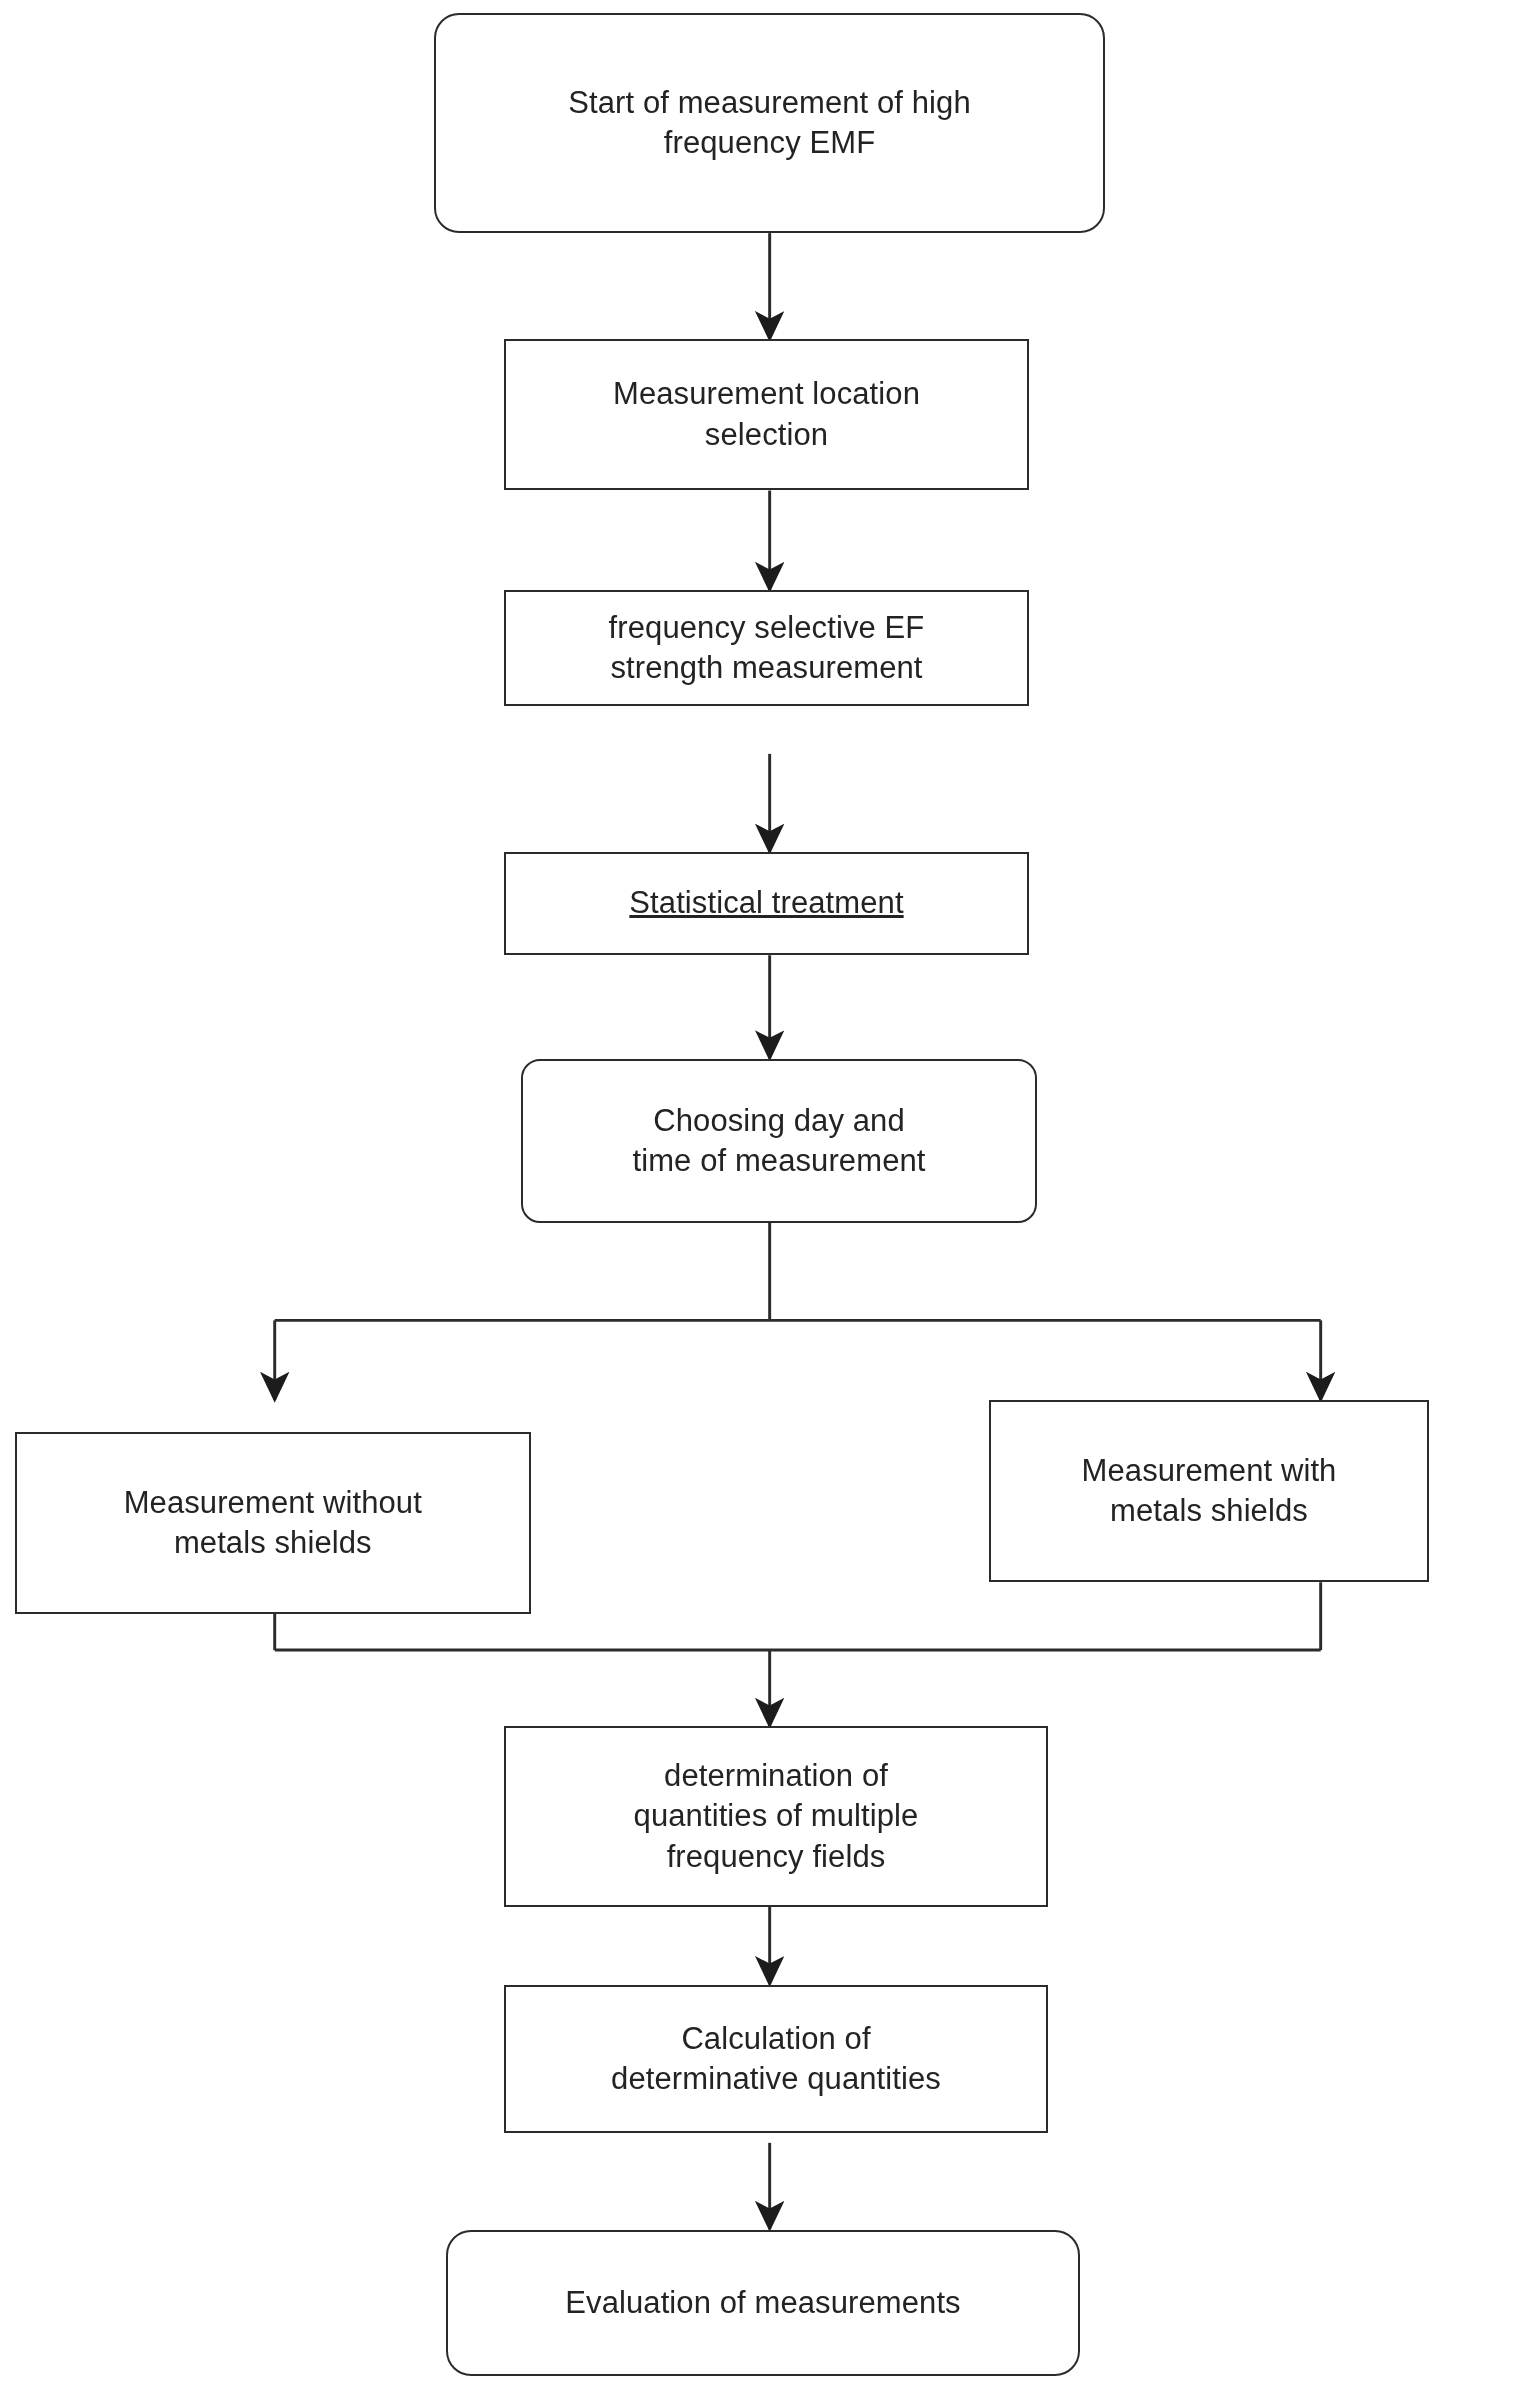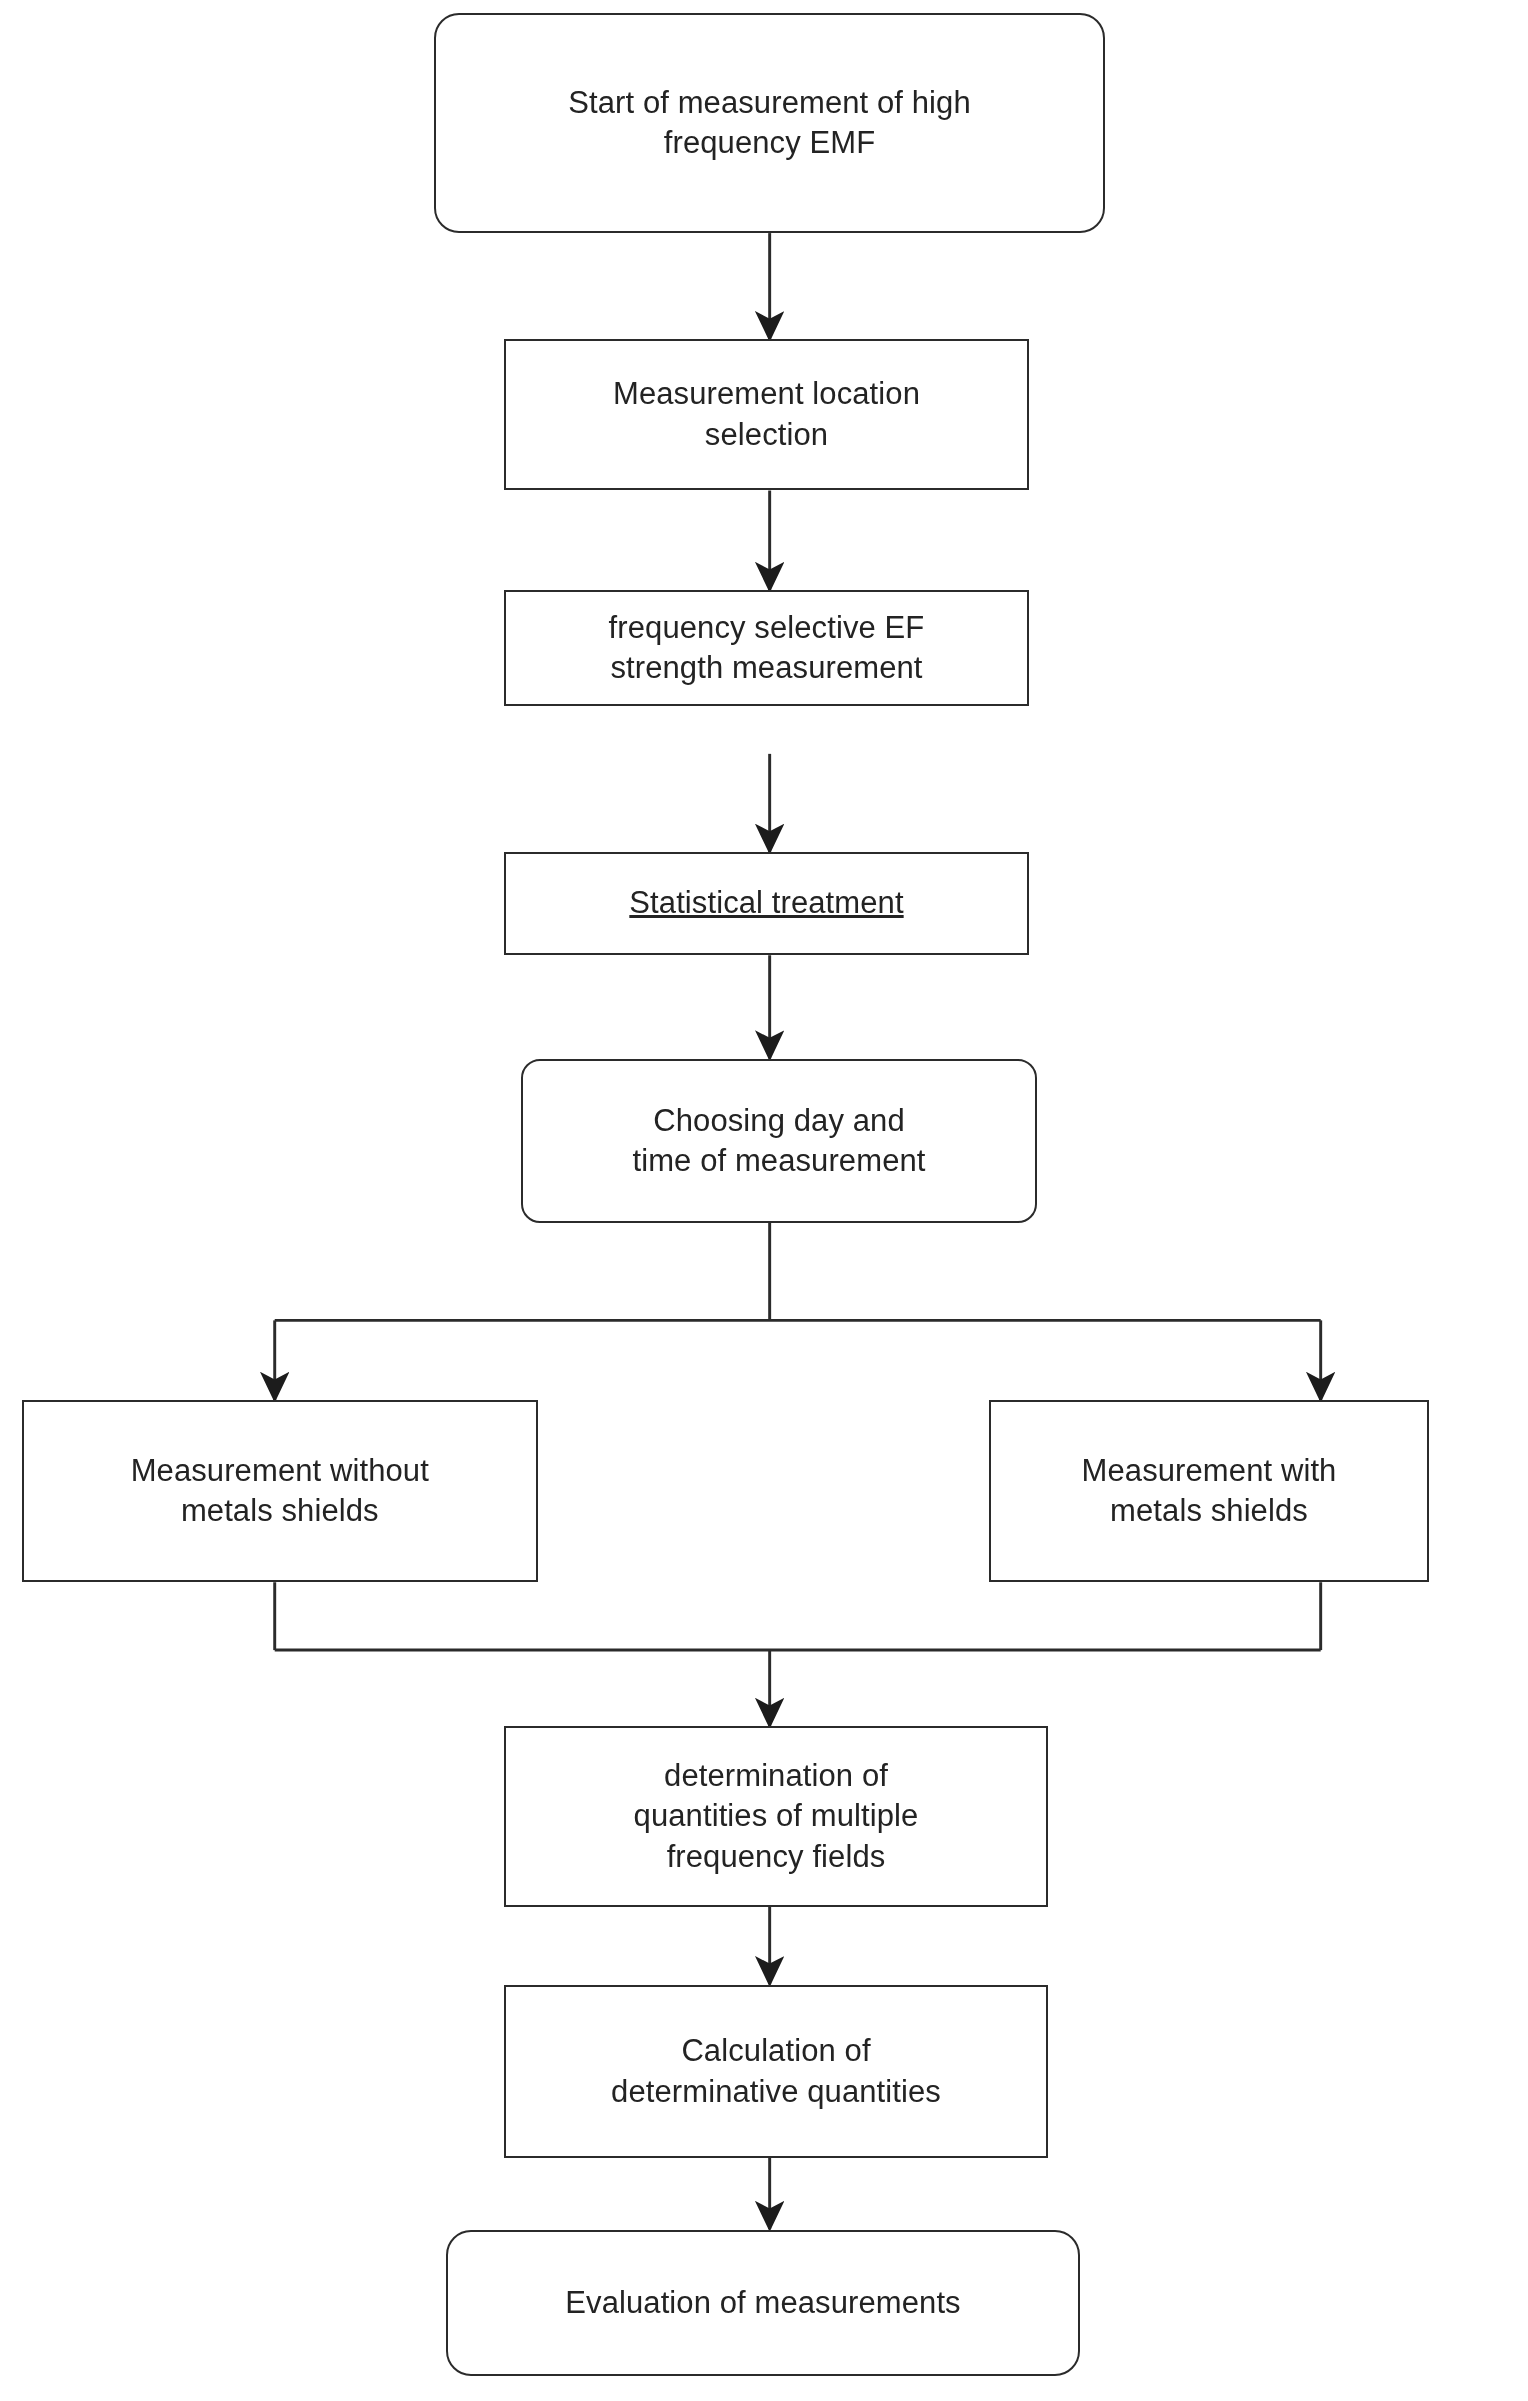--- a/index.html
+++ b/index.html
@@ -103,37 +103,37 @@
 
   <div class="node" style="left:504px; top:852px; width:525px; height:103px;text-decoration:underline;">
     <span class="node-label">Statistical treatment</span>
   </div>
 
   <div class="node" style="left:521px; top:1059px; width:516px; height:164px;border-radius:19px;">
     <span class="node-label">Choosing day and
 time of measurement</span>
   </div>
 
-  <div class="node" style="left:14.8px; top:1400px; width:516px; height:182px;margin-left:7px;">
+  <div class="node" style="left:14.8px; top:1432px; width:516px; height:182px;">
     <span class="node-label">Measurement without
 metals shields</span>
   </div>
 
   <div class="node" style="left:989px; top:1400px; width:440px; height:182px;">
     <span class="node-label">Measurement with
 metals shields</span>
   </div>
 
   <div class="node" style="left:504px; top:1726px; width:544px; height:181px;">
     <span class="node-label">determination of
 quantities of multiple
 frequency fields</span>
   </div>
 
-  <div class="node" style="left:504px; top:1985px; width:544px; height:173px;">
+  <div class="node" style="left:504px; top:1985px; width:544px; height:148px;">
     <span class="node-label">Calculation of
 determinative quantities</span>
   </div>
 
   <div class="node terminator" style="left:446px; top:2230px; width:634px; height:146px;">
     <span class="node-label">Evaluation of measurements</span>
   </div>
 
 </div>
 

